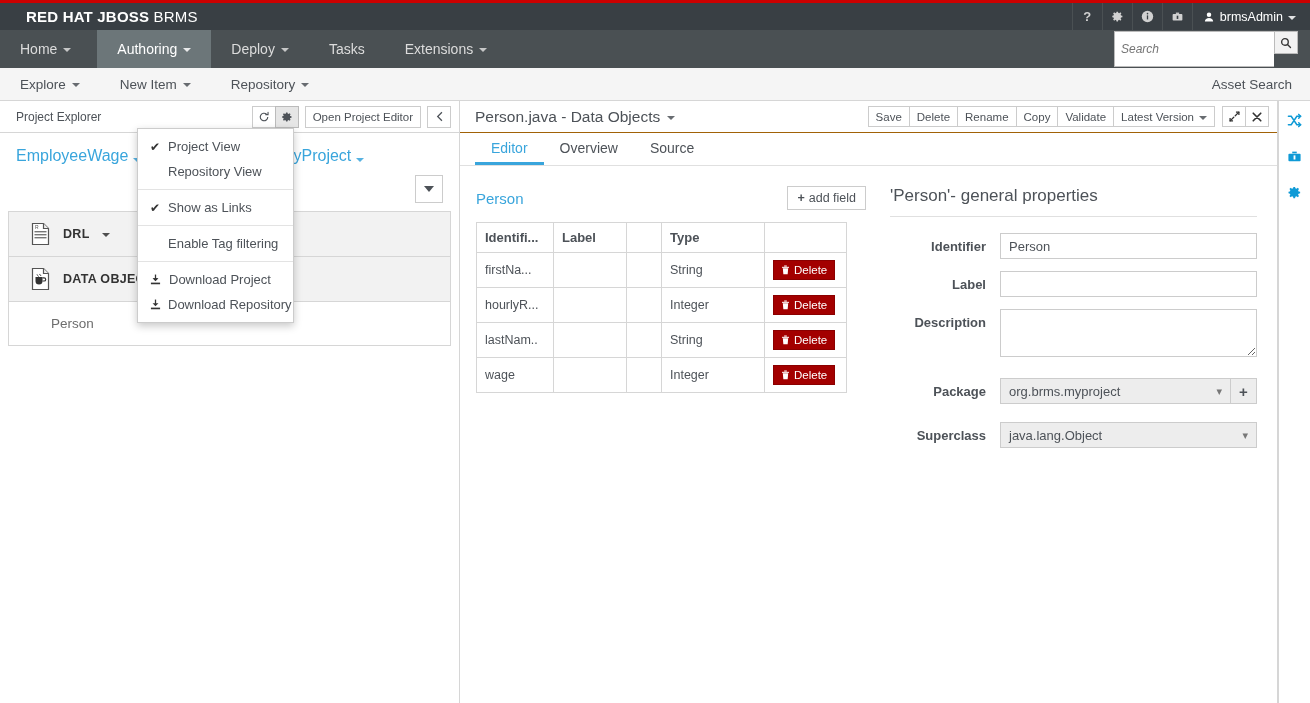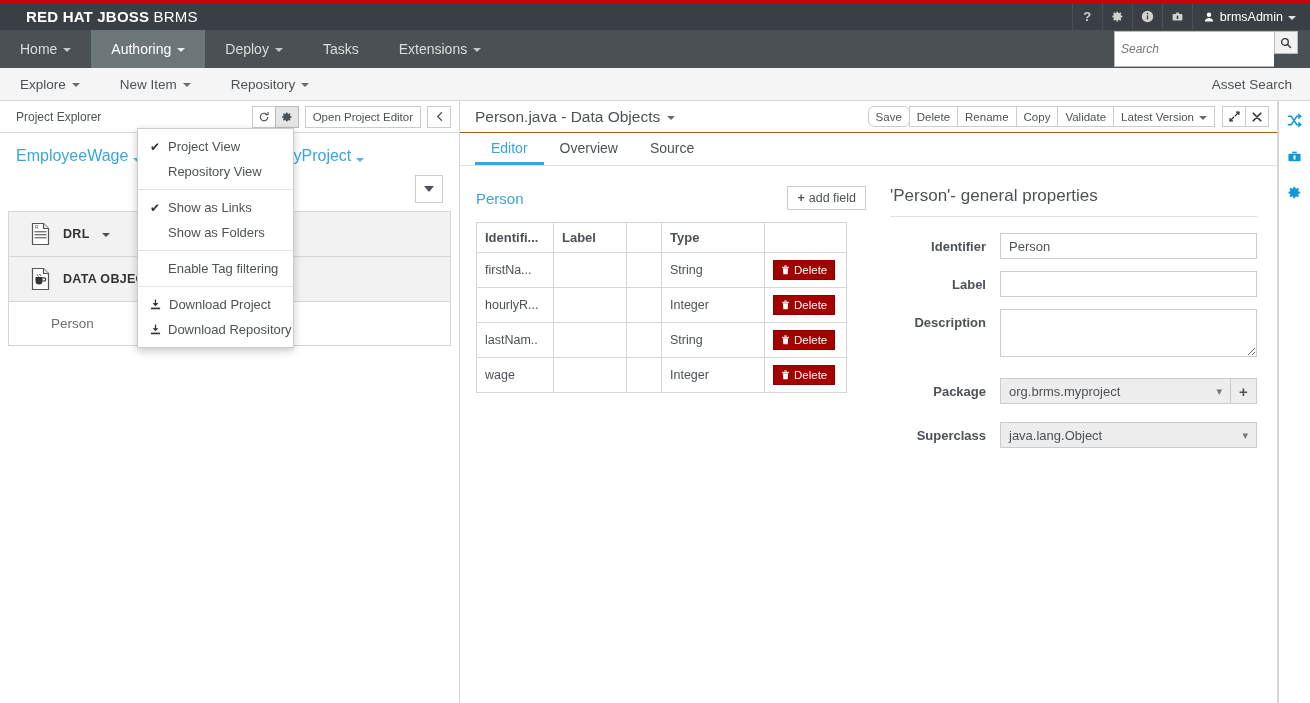--- a/index.html
+++ b/index.html
@@ -61,21 +61,21 @@
     position: relative;
   }
   .nav-item {
     display: flex; align-items: center; gap: 6px;
     padding: 0 20px;
     color: #dcdcdc;
     font-size: 14px;
     cursor: pointer;
     white-space: nowrap;
   }
-  .nav-item.active { background: #6c7679; color: #fff; }
+  .nav-item.active { background: #6c7679; color: #fff; margin-left: 6px; }
   .caret-down {
     display: inline-block;
     width: 0; height: 0;
     border-left: 4px solid transparent;
     border-right: 4px solid transparent;
     border-top: 4px solid currentColor;
     opacity: .85;
     position: relative; top: 1px;
   }
   .nav-search {
@@ -611,24 +611,20 @@
       </div>
       <div class="gm-item">
         <span class="chk"></span>
         <span>Repository View</span>
       </div>
       <div class="gm-sep"></div>
       <div class="gm-item">
         <span class="chk">✔</span>
         <span>Show as Links</span>
       </div>
-      <div class="gm-item">
-        <span class="chk"></span>
-        <span>Show as Folders</span>
-      </div>
       <div class="gm-sep"></div>
       <div class="gm-item">
         <span class="chk"></span>
         <span>Enable Tag filtering</span>
       </div>
       <div class="gm-sep"></div>
       <div class="gm-item">
         <span class="dl-icon">
           <svg width="11" height="11" viewBox="0 0 12 12" fill="#333">
             <path d="M6 0.6v5.6M6 7.4L3.2 4.6h5.6z"></path>
@@ -652,21 +648,21 @@
     </div>
   </div>
 
   <div class="editor">
     <div class="ed-header">
       <div class="ed-title">
         <span>Person.java - Data Objects</span>
         <span class="caret-down"></span>
       </div>
       <div class="ed-actions">
-        <div class="ibtn txt" style="margin-left:8px;border-radius:6px;">Save</div>
+        <div class="ibtn txt" style="margin-left:8px;">Save</div>
         <div class="ibtn txt" style="margin-left:-1px;">Delete</div>
         <div class="ibtn txt" style="margin-left:-1px;">Rename</div>
         <div class="ibtn txt" style="margin-left:-1px;">Copy</div>
         <div class="ibtn txt" style="margin-left:-1px;">Validate</div>
         <div class="ibtn txt" style="margin-left:-1px;gap:5px;">
           <span>Latest Version</span>
           <span class="caret-down"></span>
         </div>
         <div class="ibtn" style="margin-left:7px;">
           <svg width="11" height="11" viewBox="0 0 12 12" fill="none" stroke="#333" stroke-width="1.4">

